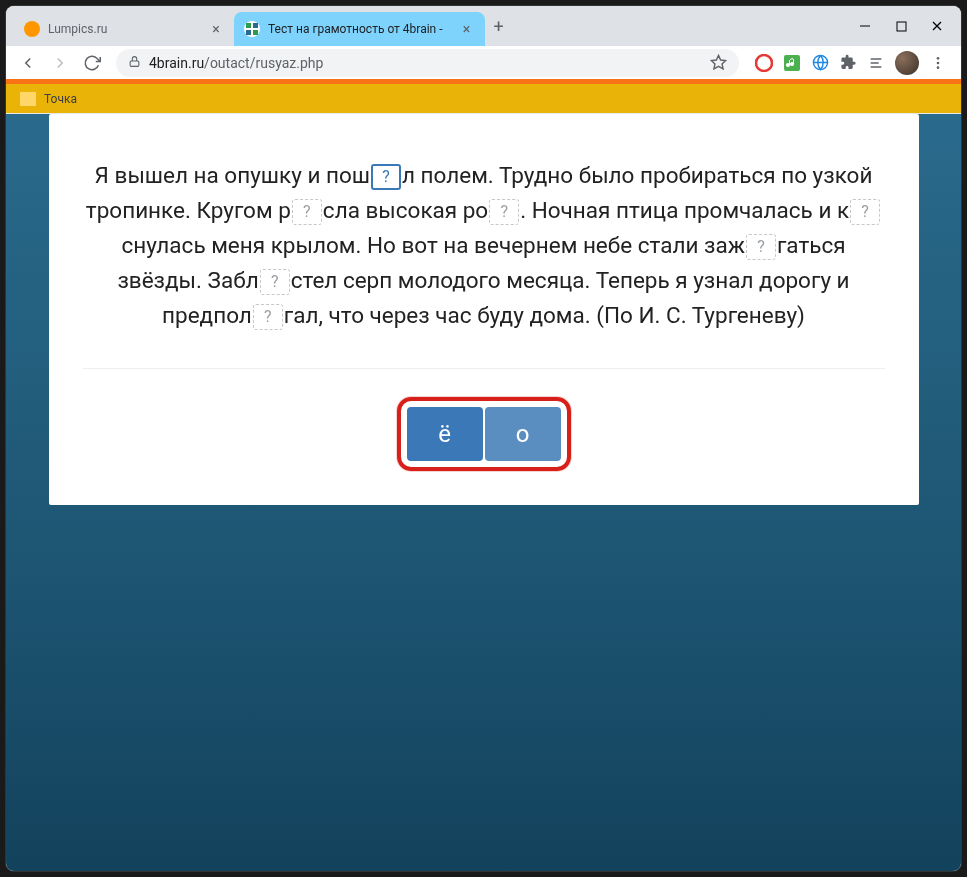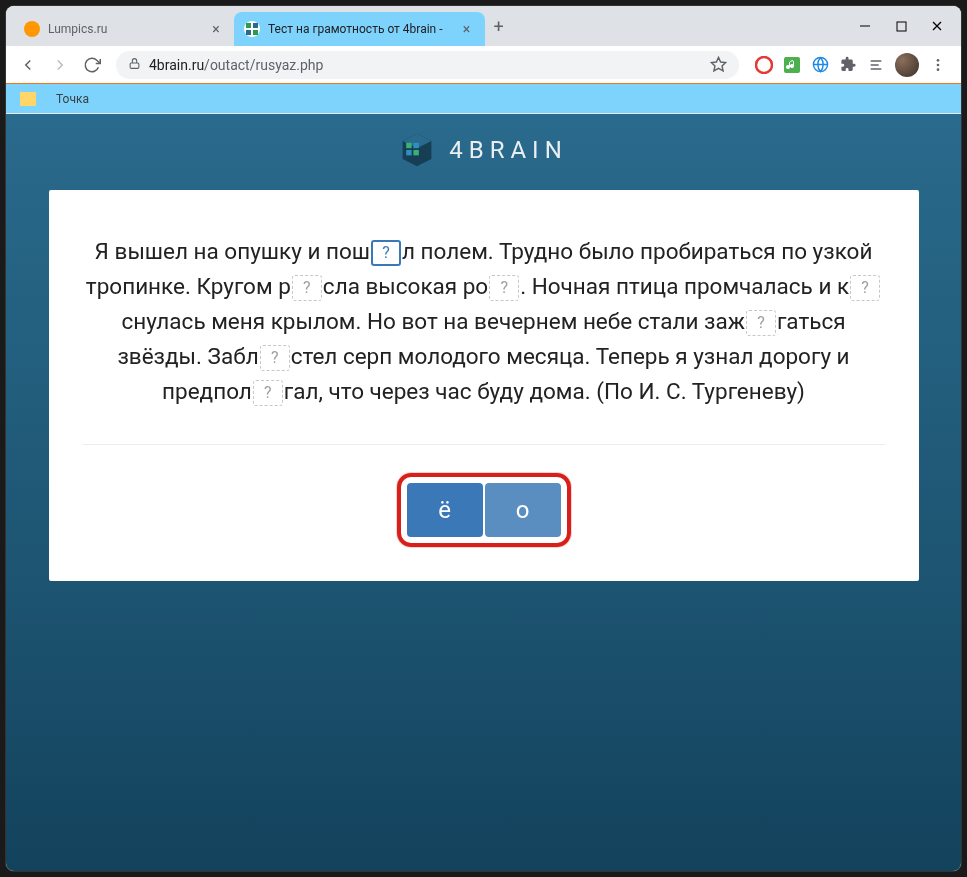--- a/index.html
+++ b/index.html
@@ -14,36 +14,36 @@
 .tab-favicon { width: 16px; height: 16px; border-radius: 50%; display: flex; align-items: center; justify-content: center; font-size: 10px; }
 .fav-lumpics { background: #ff9800; }
 .fav-4brain { background: #fff; }
 .fav-4brain svg { width: 14px; height: 14px; }
 .tab-close { width: 16px; height: 16px; display: flex; align-items: center; justify-content: center; color: #5f6368; cursor: pointer; border-radius: 50%; font-size: 14px; }
 .tab-new { width: 28px; height: 28px; display: flex; align-items: center; justify-content: center; color: #5f6368; cursor: pointer; border-radius: 50%; font-size: 18px; margin-bottom: 3px; }
 .win-controls { display: flex; align-items: center; gap: 24px; padding: 0 18px; height: 100%; }
 .win-btn { width: 12px; height: 12px; color: #000; cursor: pointer; display: flex; align-items: center; justify-content: center; }
 
 
-.toolbar { height: 38px; background: #fff; display: flex; align-items: center; padding: 0 8px; gap: 4px; border-bottom: 1px solid #f97316; }
+.toolbar { height: 38px; background: #fff; display: flex; align-items: center; padding: 0 8px; gap: 4px; border-bottom: 5px solid #f97316; }
 .nav-btn { width: 28px; height: 28px; display: flex; align-items: center; justify-content: center; color: #5f6368; cursor: pointer; border-radius: 50%; }
 .nav-btn svg { width: 18px; height: 18px; }
 .nav-btn.fwd { color: #bdbdbd; }
 .omnibox { flex: 1; height: 28px; background: #f1f3f4; border-radius: 14px; display: flex; align-items: center; padding: 0 12px; gap: 8px; margin: 0 6px; }
 .lock { color: #5f6368; }
 .url { font-size: 14px; color: #202124; }
 .url .domain { color: #202124; }
 .url .path { color: #5f6368; }
 .omni-right { display: flex; align-items: center; gap: 10px; }
 .ext-icons { display: flex; align-items: center; gap: 10px; padding: 0 6px; }
 .ext-icon { width: 18px; height: 18px; display: flex; align-items: center; justify-content: center; color: #5f6368; }
 .avatar { width: 24px; height: 24px; border-radius: 50%; background: radial-gradient(circle at 30% 30%, #8b6f5c, #3b2f28); }
 
 
-.bookmarks { height: 30px; background: #7dd3fc; display: flex; align-items: center; padding: 0 14px; gap: 20px; border-bottom: 1px solid #e8e8e8; font-size: 12px; color: #3c4043; }
+.bookmarks { height: 30px; background: #eab308; display: flex; align-items: center; padding: 0 14px; gap: 8px; border-bottom: 1px solid #e8e8e8; font-size: 12px; color: #3c4043; }
 .folder-icon { width: 16px; height: 14px; background: #ffd667; border-radius: 1px; position: relative; }
 
 
 .content { flex: 1; background: linear-gradient(180deg, #2a6a8c 0%, #1d5572 60%, #13425c 100%); display: flex; flex-direction: column; align-items: center; padding: 0; overflow: hidden; }
 .brand { display: flex; align-items: center; gap: 14px; padding: 18px 0 22px; }
 .brand-logo { width: 36px; height: 36px; }
 .brand-text { color: #e8eef2; font-size: 24px; letter-spacing: 6px; font-weight: 400; }
 
 .card { width: 870px; background: #fff; padding: 44px 34px 34px; border-radius: 2px; text-align: center; }
 .question { font-size: 22.5px; line-height: 1.55; color: #222; }
@@ -179,31 +179,20 @@
         </span>
     </div>
   </div>
 
   <div class="bookmarks">
     <span class="folder-icon"></span>
     <span>Точка</span>
   </div>
 
   <div class="content">
-    <div class="brand">
-      <svg class="brand-logo" viewBox="0 0 40 40">
-        <polygon points="20,2 36,10 36,30 20,38 4,30 4,10" fill="#163f56"></polygon>
-        <polygon points="20,2 36,10 20,18 4,10" fill="#2a6a8c"></polygon>
-        <rect x="8" y="12" width="6" height="6" fill="#3bb273"></rect>
-        <rect x="8" y="20" width="6" height="6" fill="#2f8fc1"></rect>
-        <rect x="16" y="12" width="6" height="6" fill="#2f8fc1"></rect>
-        <rect x="16" y="20" width="6" height="6" fill="#3bb273"></rect>
-      </svg>
-      <span class="brand-text">4BRAIN</span>
-    </div>
 
     <div class="card">
       <div class="question">
         <span>Я вышел на опушку и пош</span><span class="blank active">?</span><span>л полем. Трудно было пробираться по узкой тропинке. Кругом р</span><span class="blank">?</span><span>сла высокая ро</span><span class="blank">?</span><span>. Ночная птица промчалась и к</span><span class="blank">?</span><span>снулась меня крылом. Но вот на вечернем небе стали заж</span><span class="blank">?</span><span>гаться звёзды. Забл</span><span class="blank">?</span><span>стел серп молодого месяца. Теперь я узнал дорогу и предпол</span><span class="blank">?</span><span>гал, что через час буду дома. (По И. С. Тургеневу)</span>
       </div>
       <div class="divider"></div>
       <div class="answers-wrap">
         <div class="answers-hl">
           <div class="answer-btn">ё</div>
           <div class="answer-btn dim">о</div>

